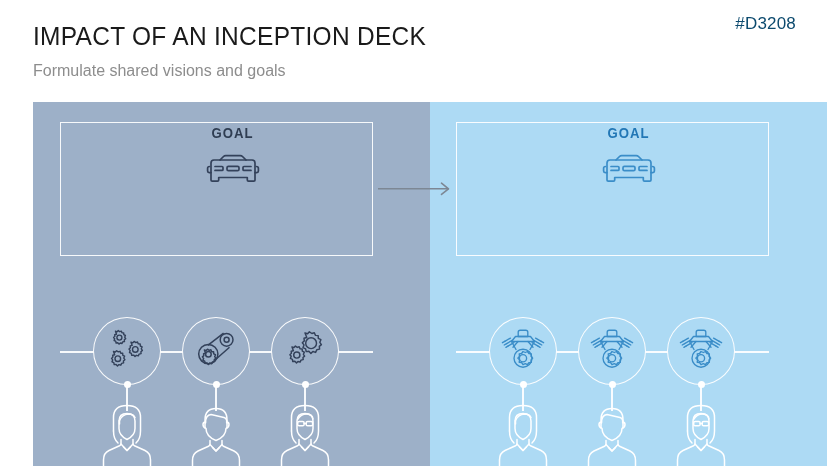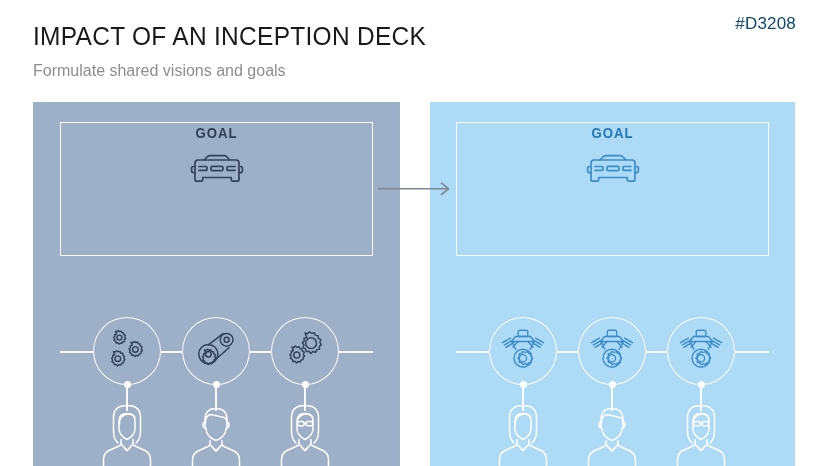--- a/index.html
+++ b/index.html
@@ -26,21 +26,21 @@
     white-space:nowrap;
     transform:scaleX(.96);transform-origin:left center;
   }
   .subtitle{
     position:absolute;left:33px;top:62px;
     font-size:16px;color:#8d8d8d;font-weight:400;
     white-space:nowrap;
   }
 
   
-  .panel{position:absolute;top:102px;height:364px;}
+  .panel{position:absolute;top:102px;height:364px;padding-left:32px;}
   .panel-left{left:33px;width:367px;background:#9db0c8;}
   .panel-right{left:430px;width:365px;background:#addaf4;}
 
   .goalbox{
     position:absolute;border:1.6px solid rgba(255,255,255,.92);
     border-top:1.6px solid rgba(255,255,255,.92);
     box-sizing:border-box;
   }
   .panel-left .goalbox{left:27px;top:20px;width:313px;height:134px;}
   .panel-right .goalbox{left:26px;top:20px;width:313px;height:134px;}

